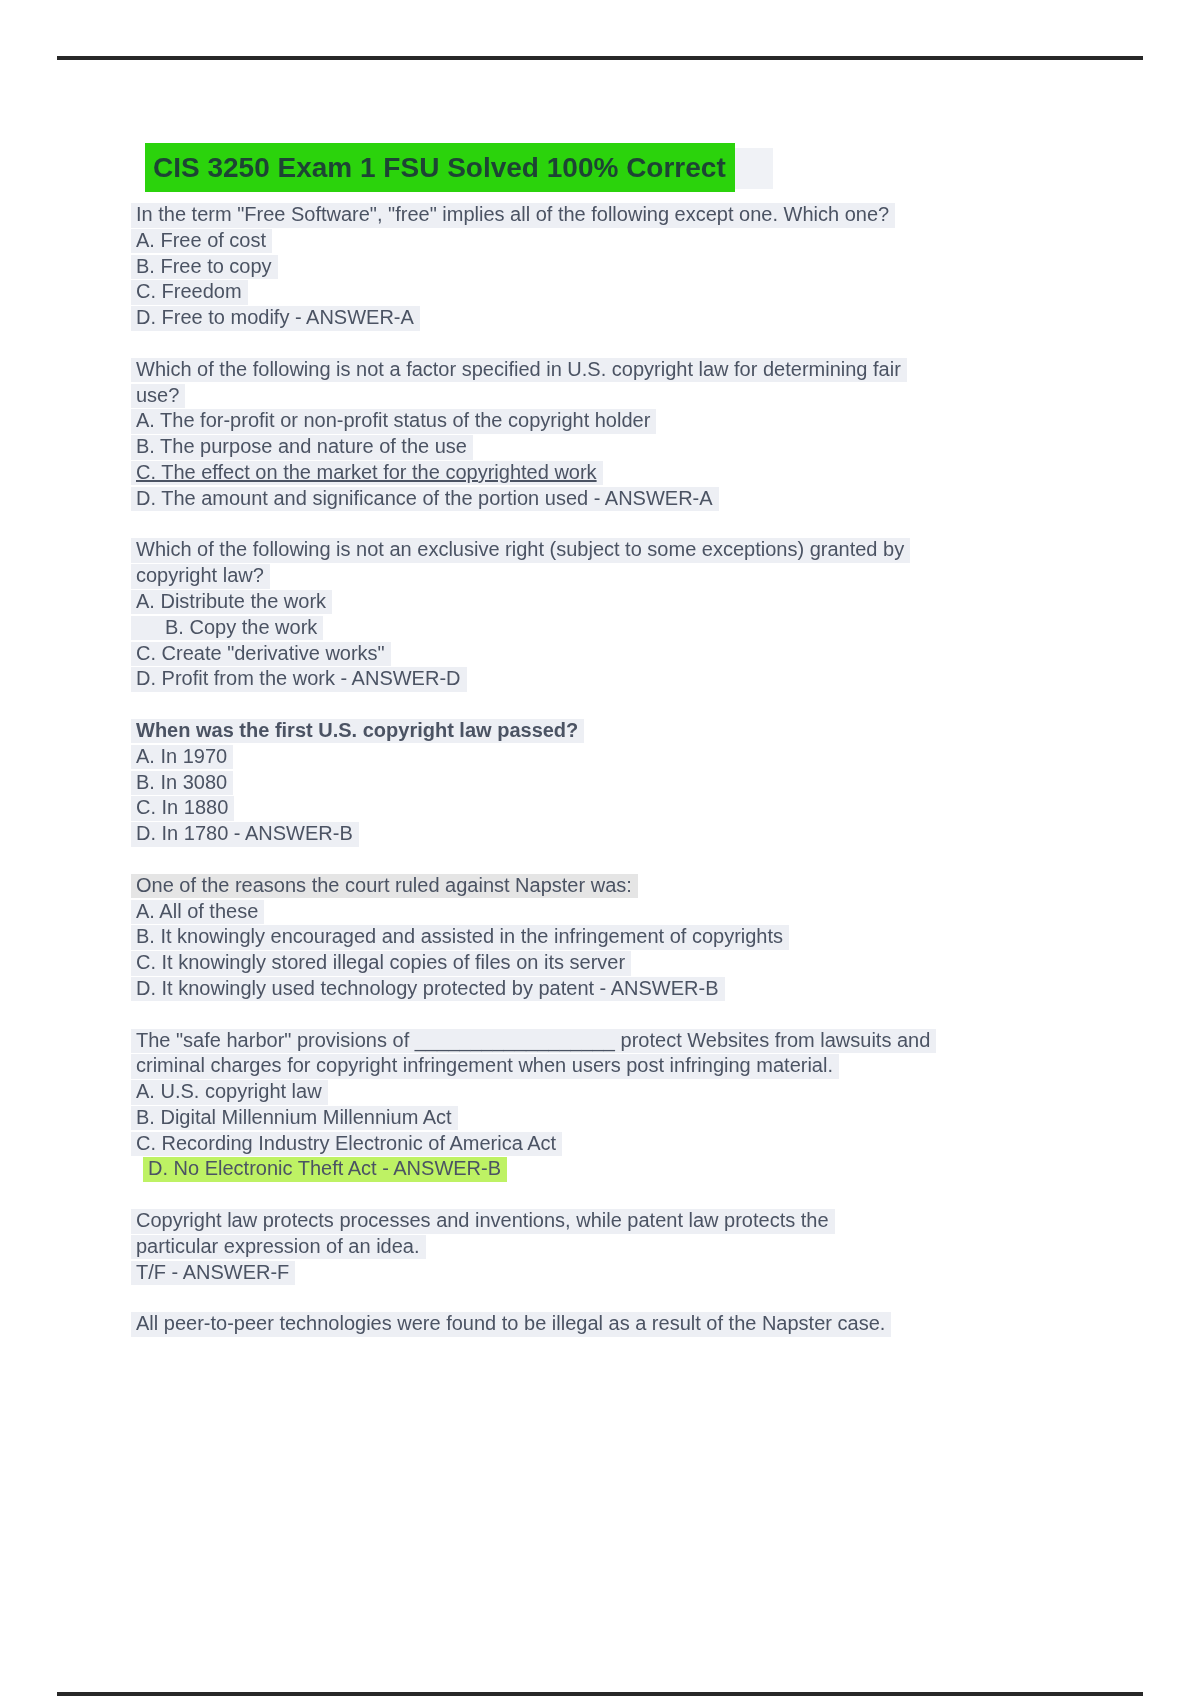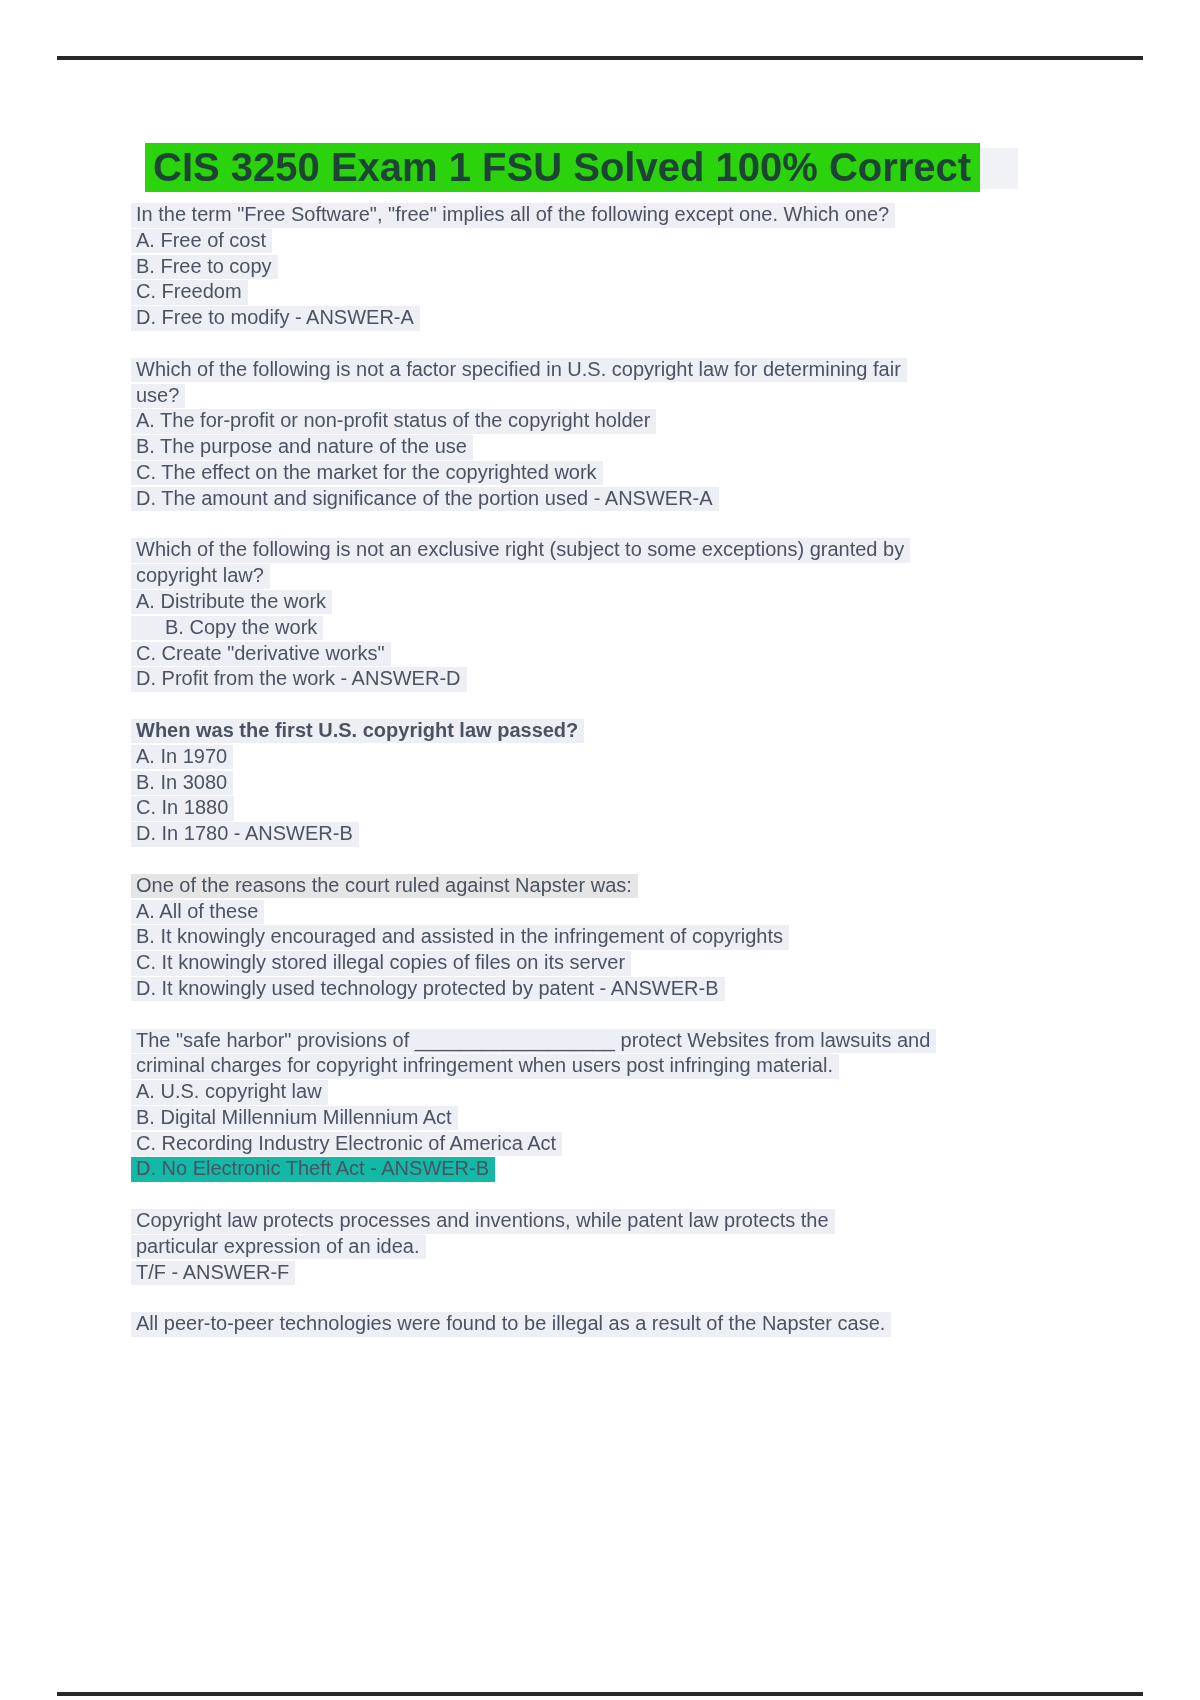--- a/index.html
+++ b/index.html
@@ -28,21 +28,21 @@
   .title-wrap {
     position: absolute;
     left: 145px;
     top: 143px;
     display: flex;
     align-items: flex-start;
   }
   .title-hl {
     background: #2bd30c;
     color: #1d4434;
-    font-size: 40px;
+    font-size: 28px;
     font-weight: bold;
     line-height: 49px;
     height: 49px;
     padding: 0 9px 0 8px;
     white-space: nowrap;
     letter-spacing: 0px;
   }
   .title-tail {
     width: 38px;
     height: 41px;
@@ -92,21 +92,21 @@
         <div class="line"><span style="background: rgb(237, 239, 244); color: rgb(75, 83, 99);">A. Free of cost</span></div>
         <div class="line"><span style="background: rgb(237, 239, 244); color: rgb(75, 83, 99);">B. Free to copy</span></div>
         <div class="line"><span style="background: rgb(237, 239, 244); color: rgb(75, 83, 99);">C. Freedom</span></div>
         <div class="line"><span style="background: rgb(237, 239, 244); color: rgb(75, 83, 99);">D. Free to modify - ANSWER-A</span></div>
       </div>
       <div class="question">
         <div class="line"><span style="background: rgb(237, 239, 244); color: rgb(75, 83, 99);">Which of the following is not a factor specified in U.S. copyright law for determining fair</span></div>
         <div class="line"><span style="background: rgb(237, 239, 244); color: rgb(75, 83, 99);">use?</span></div>
         <div class="line"><span style="background: rgb(237, 239, 244); color: rgb(75, 83, 99);">A. The for-profit or non-profit status of the copyright holder</span></div>
         <div class="line"><span style="background: rgb(237, 239, 244); color: rgb(75, 83, 99);">B. The purpose and nature of the use</span></div>
-        <div class="line"><span style="background: rgb(237, 239, 244); color: rgb(75, 83, 99);">C. The effect on the market for the copyrighted work</span></div>
+        <div class="line"><span style="background: rgb(237, 239, 244); color: rgb(75, 83, 99); text-decoration: underline;">C. The effect on the market for the copyrighted work</span></div>
         <div class="line"><span style="background: rgb(237, 239, 244); color: rgb(75, 83, 99);">D. The amount and significance of the portion used - ANSWER-A</span></div>
       </div>
       <div class="question">
         <div class="line"><span style="background: rgb(237, 239, 244); color: rgb(75, 83, 99);">Which of the following is not an exclusive right (subject to some exceptions) granted by</span></div>
         <div class="line"><span style="background: rgb(237, 239, 244); color: rgb(75, 83, 99);">copyright law?</span></div>
         <div class="line"><span style="background: rgb(237, 239, 244); color: rgb(75, 83, 99);">A. Distribute the work</span></div>
         <div class="line"><span style="background: rgb(237, 239, 244); color: rgb(75, 83, 99); padding-left: 34px;">B. Copy the work</span></div>
         <div class="line"><span style="background: rgb(237, 239, 244); color: rgb(75, 83, 99);">C. Create "derivative works"</span></div>
         <div class="line"><span style="background: rgb(237, 239, 244); color: rgb(75, 83, 99);">D. Profit from the work - ANSWER-D</span></div>
       </div>
@@ -123,21 +123,21 @@
         <div class="line"><span style="background: rgb(237, 239, 244); color: rgb(75, 83, 99);">B. It knowingly encouraged and assisted in the infringement of copyrights</span></div>
         <div class="line"><span style="background: rgb(237, 239, 244); color: rgb(75, 83, 99);">C. It knowingly stored illegal copies of files on its server</span></div>
         <div class="line"><span style="background: rgb(237, 239, 244); color: rgb(75, 83, 99);">D. It knowingly used technology protected by patent - ANSWER-B</span></div>
       </div>
       <div class="question">
         <div class="line"><span style="background: rgb(237, 239, 244); color: rgb(75, 83, 99);">The "safe harbor" provisions of __________________ protect Websites from lawsuits and</span></div>
         <div class="line"><span style="background: rgb(237, 239, 244); color: rgb(75, 83, 99);">criminal charges for copyright infringement when users post infringing material.</span></div>
         <div class="line"><span style="background: rgb(237, 239, 244); color: rgb(75, 83, 99);">A. U.S. copyright law</span></div>
         <div class="line"><span style="background: rgb(237, 239, 244); color: rgb(75, 83, 99);">B. Digital Millennium Millennium Act</span></div>
         <div class="line"><span style="background: rgb(237, 239, 244); color: rgb(75, 83, 99);">C. Recording Industry Electronic of America Act</span></div>
-        <div class="line"><span style="background: #14b8a6; color: rgb(75, 83, 99);">D. No Electronic Theft Act - ANSWER-B</span></div>
+        <div class="line"><span style="background: #bef264; color: rgb(75, 83, 99); margin-left: 12px;">D. No Electronic Theft Act - ANSWER-B</span></div>
       </div>
       <div class="question">
         <div class="line"><span style="background: rgb(237, 239, 244); color: rgb(75, 83, 99);">Copyright law protects processes and inventions, while patent law protects the</span></div>
         <div class="line"><span style="background: rgb(237, 239, 244); color: rgb(75, 83, 99);">particular expression of an idea.</span></div>
         <div class="line"><span style="background: rgb(237, 239, 244); color: rgb(75, 83, 99);">T/F - ANSWER-F</span></div>
       </div>
       <div class="question">
         <div class="line"><span style="background: rgb(237, 239, 244); color: rgb(75, 83, 99);">All peer-to-peer technologies were found to be illegal as a result of the Napster case.</span></div>
       </div>
     </div>

